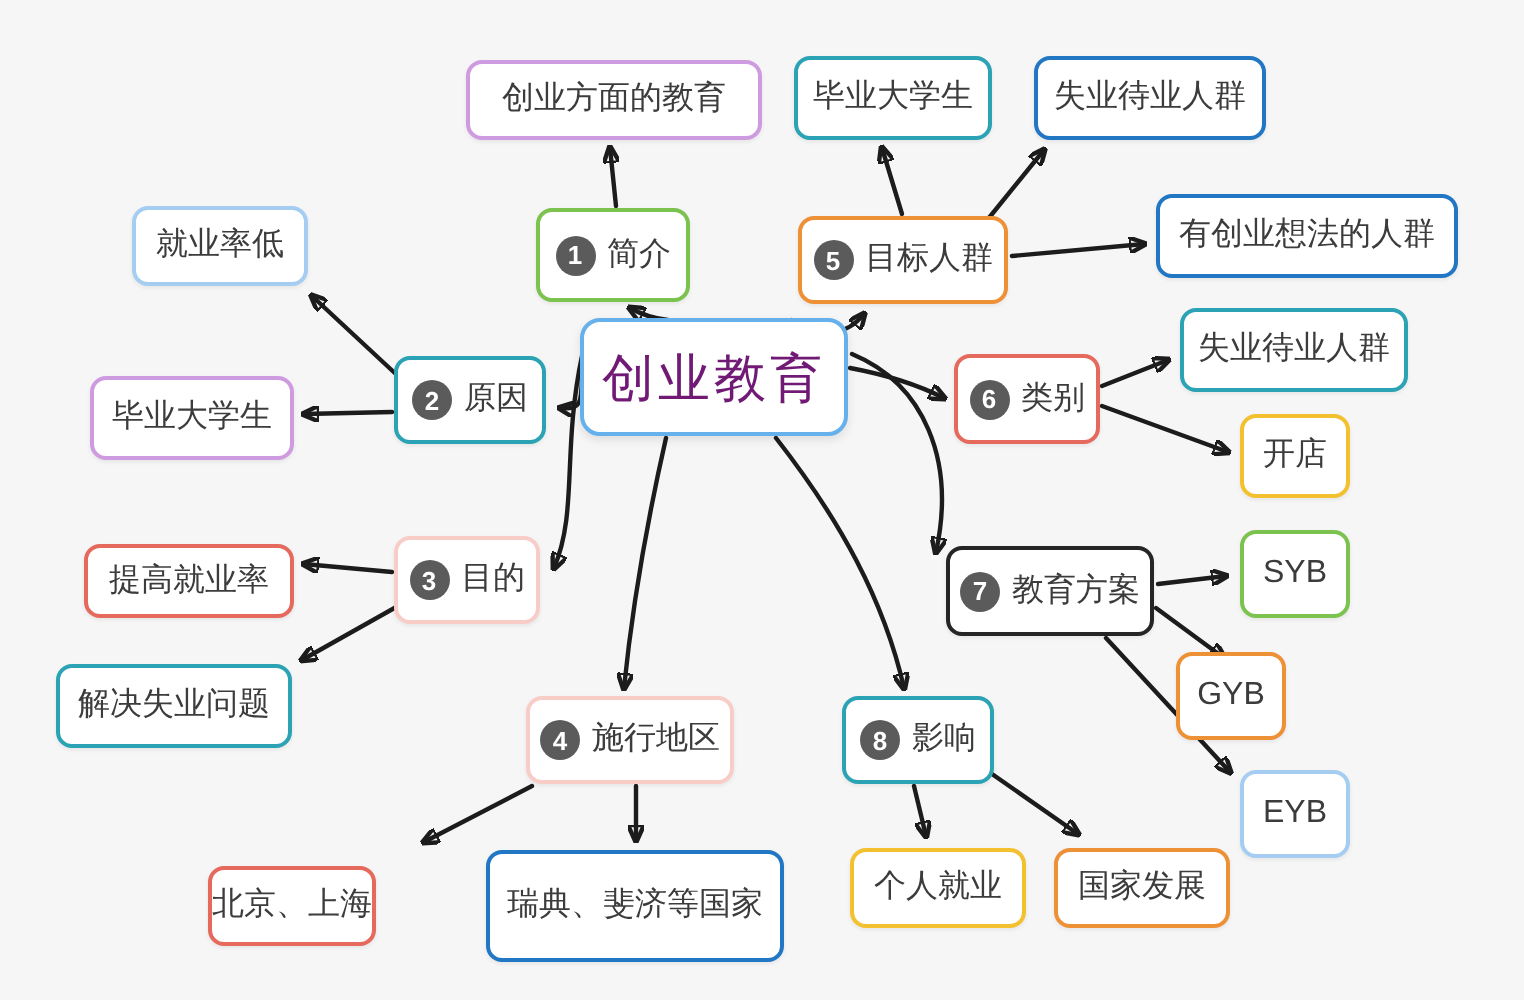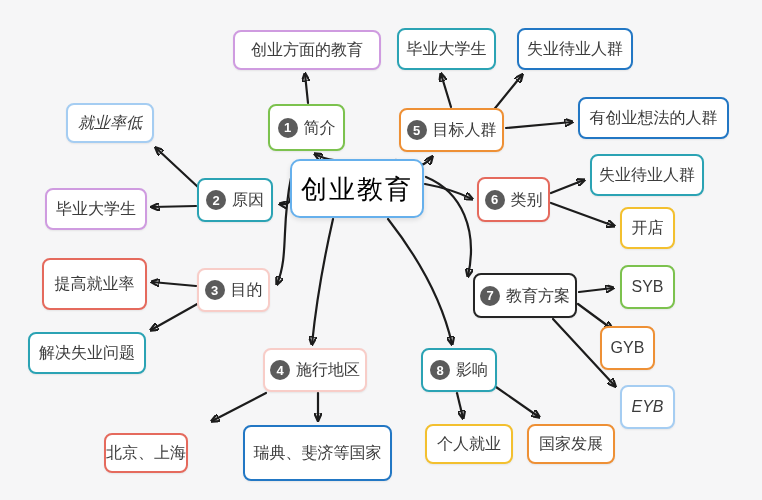--- a/index.html
+++ b/index.html
@@ -27,30 +27,30 @@
   }
   .node .lbl{line-height:1;}
   .badge{
     width:20px;height:20px;border-radius:50%;
     background:#5b5b5b;color:#ffffff;
     font-size:13px;font-weight:bold;
     display:flex;align-items:center;justify-content:center;
     flex:0 0 auto;
   }
   .center-node{
-    font-size:26px;color:#000000;
+    font-size:26px;color:#701a75;
     border-radius:10px;
     box-shadow:0 2px 5px rgba(0,0,0,0.10);
     letter-spacing:2px;
   }
   .c-center{border-color:#66b0ec;}
   .c-purple{border-color:#cf9be0;}
   .c-teal{border-color:#2ba3b4;}
   .c-blue{border-color:#2277c4;}
-  .c-lightblue{border-color:#a5cdf2;font-style:italic;}
+  .c-lightblue{border-color:#a5cdf2;}
   .c-green{border-color:#7cc24e;}
   .c-orange{border-color:#ee9035;}
   .c-red{border-color:#e56a5d;}
   .c-pink{border-color:#f8cdc8;}
   .c-yellow{border-color:#f3c02f;}
   .c-black{border-color:#252525;}
 </style>
 </head>
 <body>
 
@@ -109,21 +109,21 @@
     <span class="lbl">就业率低</span>
   </div>
   <div class="node c-purple" style="left:45px;top:188px;width:102px;height:42px">
     <span class="lbl">毕业大学生</span>
   </div>
 
   <div class="node c-pink" style="left:197px;top:268px;width:73px;height:44px">
     <span class="badge">3</span>
     <span class="lbl">目的</span>
   </div>
-  <div class="node c-red" style="left:42px;top:258px;width:105px;height:52px">
+  <div class="node c-red" style="left:42px;top:272px;width:105px;height:37px">
     <span class="lbl">提高就业率</span>
   </div>
   <div class="node c-teal" style="left:28px;top:332px;width:118px;height:42px">
     <span class="lbl">解决失业问题</span>
   </div>
 
   <div class="node c-pink" style="left:263px;top:348px;width:104px;height:44px">
     <span class="badge">4</span>
     <span class="lbl">施行地区</span>
   </div>
@@ -159,21 +159,21 @@
     <span class="lbl">开店</span>
   </div>
 
   <div class="node c-black" style="left:473px;top:273px;width:104px;height:45px">
     <span class="badge">7</span>
     <span class="lbl">教育方案</span>
   </div>
   <div class="node c-green" style="left:620px;top:265px;width:55px;height:44px">
     <span class="lbl">SYB</span>
   </div>
-  <div class="node c-orange" style="left:600px;top:326px;width:55px;height:44px">
+  <div class="node c-orange" style="left:588px;top:326px;width:55px;height:44px">
     <span class="lbl">GYB</span>
   </div>
   <div class="node c-lightblue" style="left:620px;top:385px;width:55px;height:44px">
     <span class="lbl">EYB</span>
   </div>
 
   <div class="node c-teal" style="left:421px;top:348px;width:76px;height:44px">
     <span class="badge">8</span>
     <span class="lbl">影响</span>
   </div>

